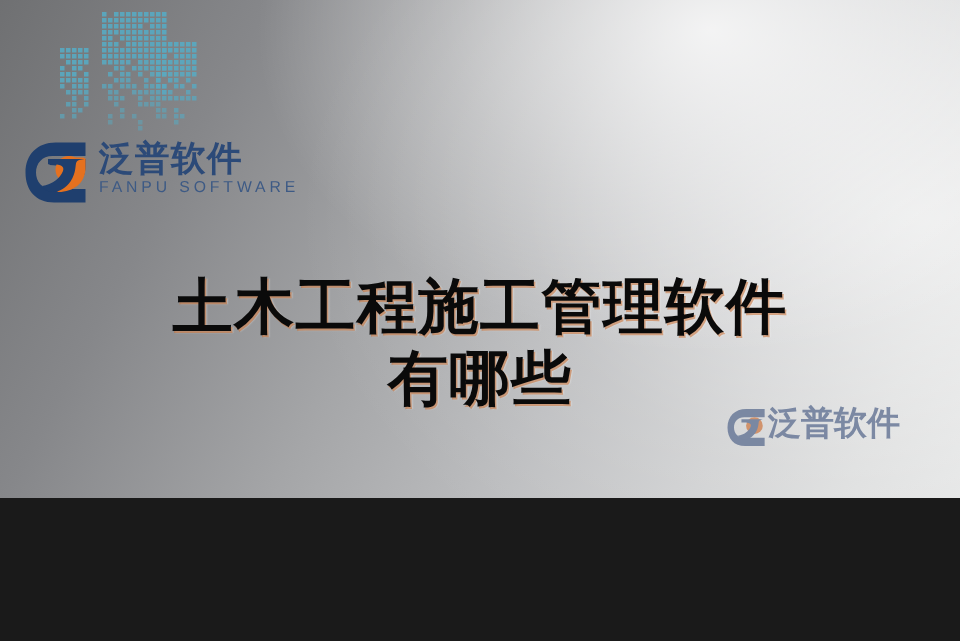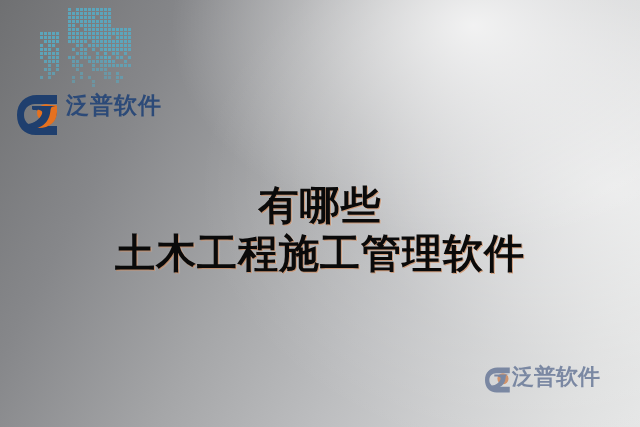--- a/index.html
+++ b/index.html
@@ -3,21 +3,21 @@
 <meta charset="utf-8">
 <style>
   html, body {
     margin: 0;
     padding: 0;
     background: #1a1a1a;
   }
   #stage {
     position: relative;
     width: 640px;
-    height: 427px;
+    height: 332px;
     overflow: hidden;
     font-family: "Liberation Sans", "DejaVu Sans", sans-serif;
     
     background:
       radial-gradient(ellipse 420px 300px at 74% 6%, rgba(255,255,255,0.80) 0%, rgba(255,255,255,0.30) 42%, rgba(255,255,255,0) 72%),
       radial-gradient(ellipse 520px 360px at 96% 44%, rgba(255,255,255,0.55) 0%, rgba(255,255,255,0.12) 50%, rgba(255,255,255,0) 80%),
       linear-gradient(118deg, #6f7072 0%, #86878a 22%, #a5a6a8 44%, #bcbdbf 62%, #cfd0d1 78%, #dcdddd 90%, #e4e5e5 100%);
   }
 
   
@@ -407,26 +407,27 @@
         <path d="M21 1 L41 1 L41 10 L19 10 C12 10 8 15 8 21 C8 27 12 32 19 32 L41 32 L41 41 L20 41 C8 41 1 33 1 21 C1 9 9 1 21 1 Z" fill="#1f3f6e"></path>
         <path d="M17 12 L41 12 L41 17 C41 27 33 34 22 34 C18 34 14 33 11 31 C17 30 22 27 25 22 C27 18 24 16 17 16 Z" fill="#1f3f6e"></path>
         <path d="M40 11 C40 22 32 31 21 32 C26 27 29 21 29 15 C29 13 30 11 33 11 Z" fill="#e5711f"></path>
         <circle cx="30" cy="19" r="9" fill="#e5711f"></circle>
         <path d="M21 33 C28 29 32 23 32 15 C32 13 33 11.5 35.5 11.5 L41 11.5 L41 18 C41 28 33 34 23 34 Z" fill="#e5711f"></path>
         <path d="M12 30 C19 29 24 25 26 20 C27 17 25 15.5 19 15.5 L16 15.5 L16 12 L41 12 L41 12 C41 12 36 12 35 14 C34 16 35 21 31 27 C28 31 24 34 19 34 C16 34 14 32 12 30 Z" fill="#1f3f6e"></path>
       </svg>
     </div>
     <div id="brand-text">
       <div id="brand-cn">泛普软件</div>
+      <div id="brand-en">FANPU SOFTWARE</div>
     </div>
   </div>
 
   <div id="headline">
+    <span class="hl">土木工程施工管理软件</span>
     <span class="hl">有哪些</span>
-    <span class="hl">土木工程施工管理软件</span>
   </div>
 
   <div id="watermark">
     <div id="wm-mark">
       <svg viewBox="0 0 44 42" width="28" height="26" aria-hidden="true">
         <path d="M21 1 L41 1 L41 10 L19 10 C12 10 8 15 8 21 C8 27 12 32 19 32 L41 32 L41 41 L20 41 C8 41 1 33 1 21 C1 9 9 1 21 1 Z" fill="#6e7d9b"></path>
         <circle cx="30" cy="19" r="9" fill="#d08a5e"></circle>
         <path d="M12 30 C19 29 24 25 26 20 C27 17 25 15.5 19 15.5 L16 15.5 L16 12 L41 12 C41 12 36 12 35 14 C34 16 35 21 31 27 C28 31 24 34 19 34 C16 34 14 32 12 30 Z" fill="#6e7d9b"></path>
       </svg>
     </div>

